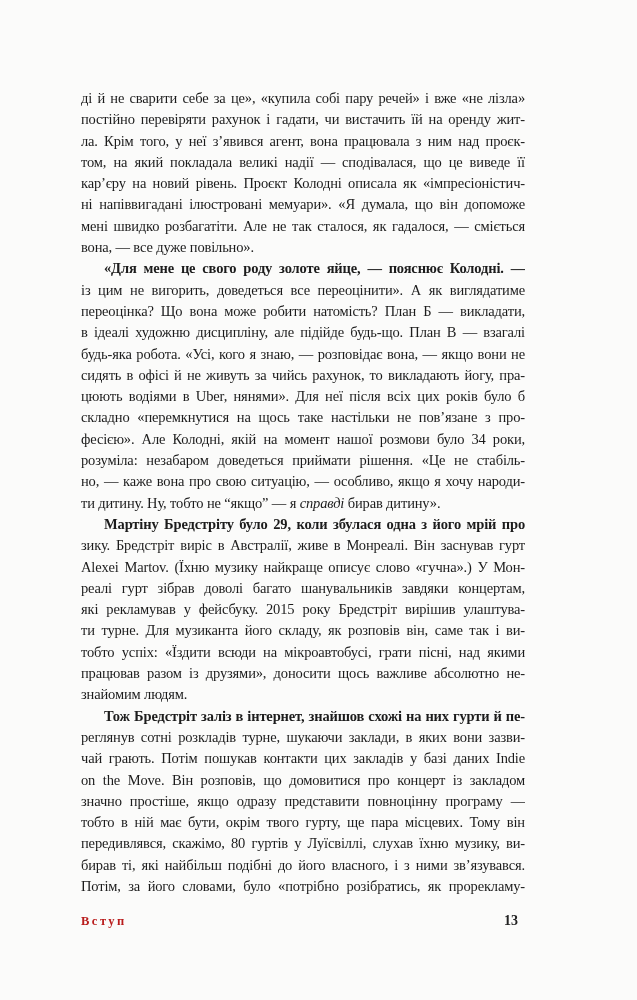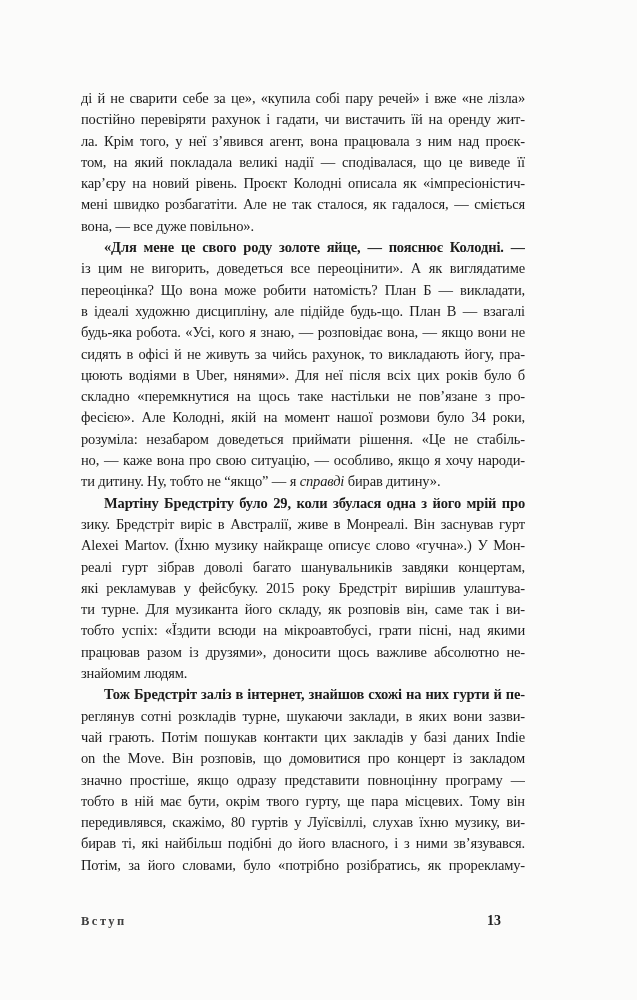--- a/index.html
+++ b/index.html
@@ -48,40 +48,41 @@
     top: 913px;
     width: 444px;
     display: flex;
     justify-content: space-between;
     align-items: baseline;
   }
   .running-head {
     font-size: 12.5px;
     font-weight: 700;
     letter-spacing: 2.5px;
-    color: #404040;
+    color: #b91c1c;
   }
   .folio {
     font-size: 14px;
     font-weight: 600;
     color: #222;
-    margin-right: 24px;
+    margin-right: 7px;
   }
 </style>
 </head>
 <body>
 
 <div class="page">
   <main class="text-block">
       <div class="para">
         <div class="line first">ді й не сварити себе за це», «купила собі пару речей» і вже «не лізла»</div>
         <div class="line">постійно перевіряти рахунок і гадати, чи вистачить їй на оренду жит-</div>
         <div class="line">ла. Крім того, у неї з’явився агент, вона працювала з ним над проєк-</div>
         <div class="line">том, на який покладала великі надії — сподівалася, що це виведе її</div>
         <div class="line">кар’єру на новий рівень. Проєкт Колодні описала як «імпресіоністич-</div>
+        <div class="line">ні напіввигадані ілюстровані мемуари». «Я думала, що він допоможе</div>
         <div class="line">мені швидко розбагатіти. Але не так сталося, як гадалося, — сміється</div>
         <div class="line end">вона, — все дуже повільно».</div>
       </div>
       <div class="para indent">
         <div class="line first">«Для мене це свого роду золоте яйце, — пояснює Колодні. — Якщо</div>
         <div class="line">із цим не вигорить, доведеться все переоцінити». А як виглядатиме</div>
         <div class="line">переоцінка? Що вона може робити натомість? План Б — викладати,</div>
         <div class="line">в ідеалі художню дисципліну, але підійде будь-що. План В — взагалі</div>
         <div class="line">будь-яка робота. «Усі, кого я знаю, — розповідає вона, — якщо вони не</div>
         <div class="line">сидять в офісі й не живуть за чийсь рахунок, то викладають йогу, пра-</div>

